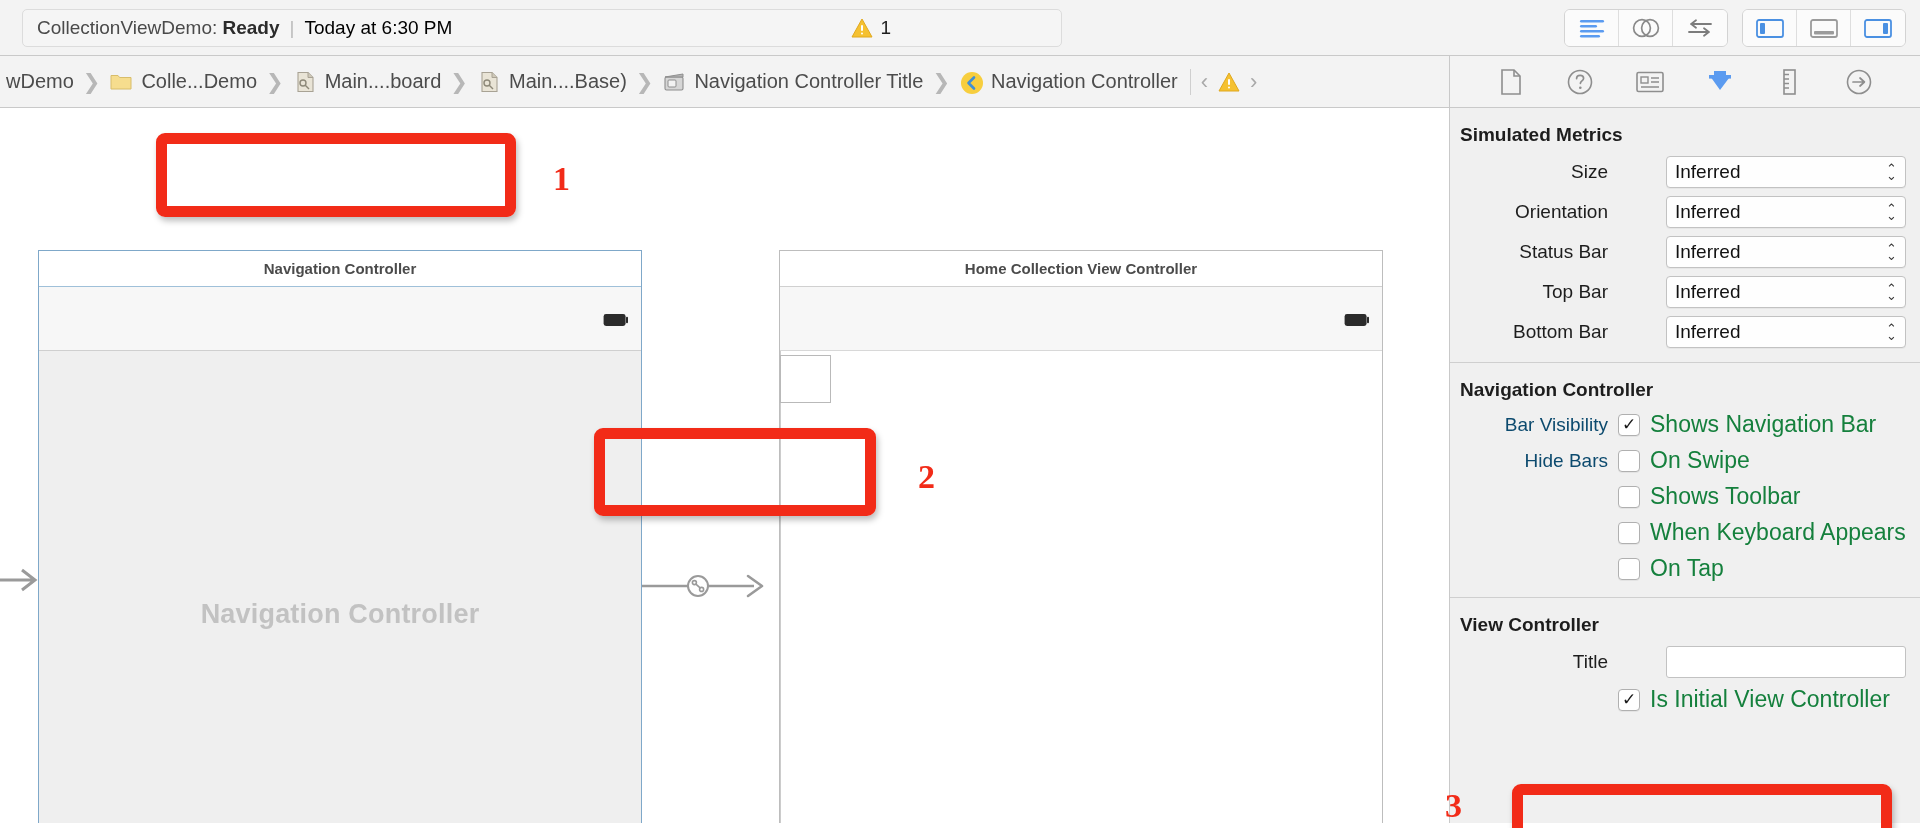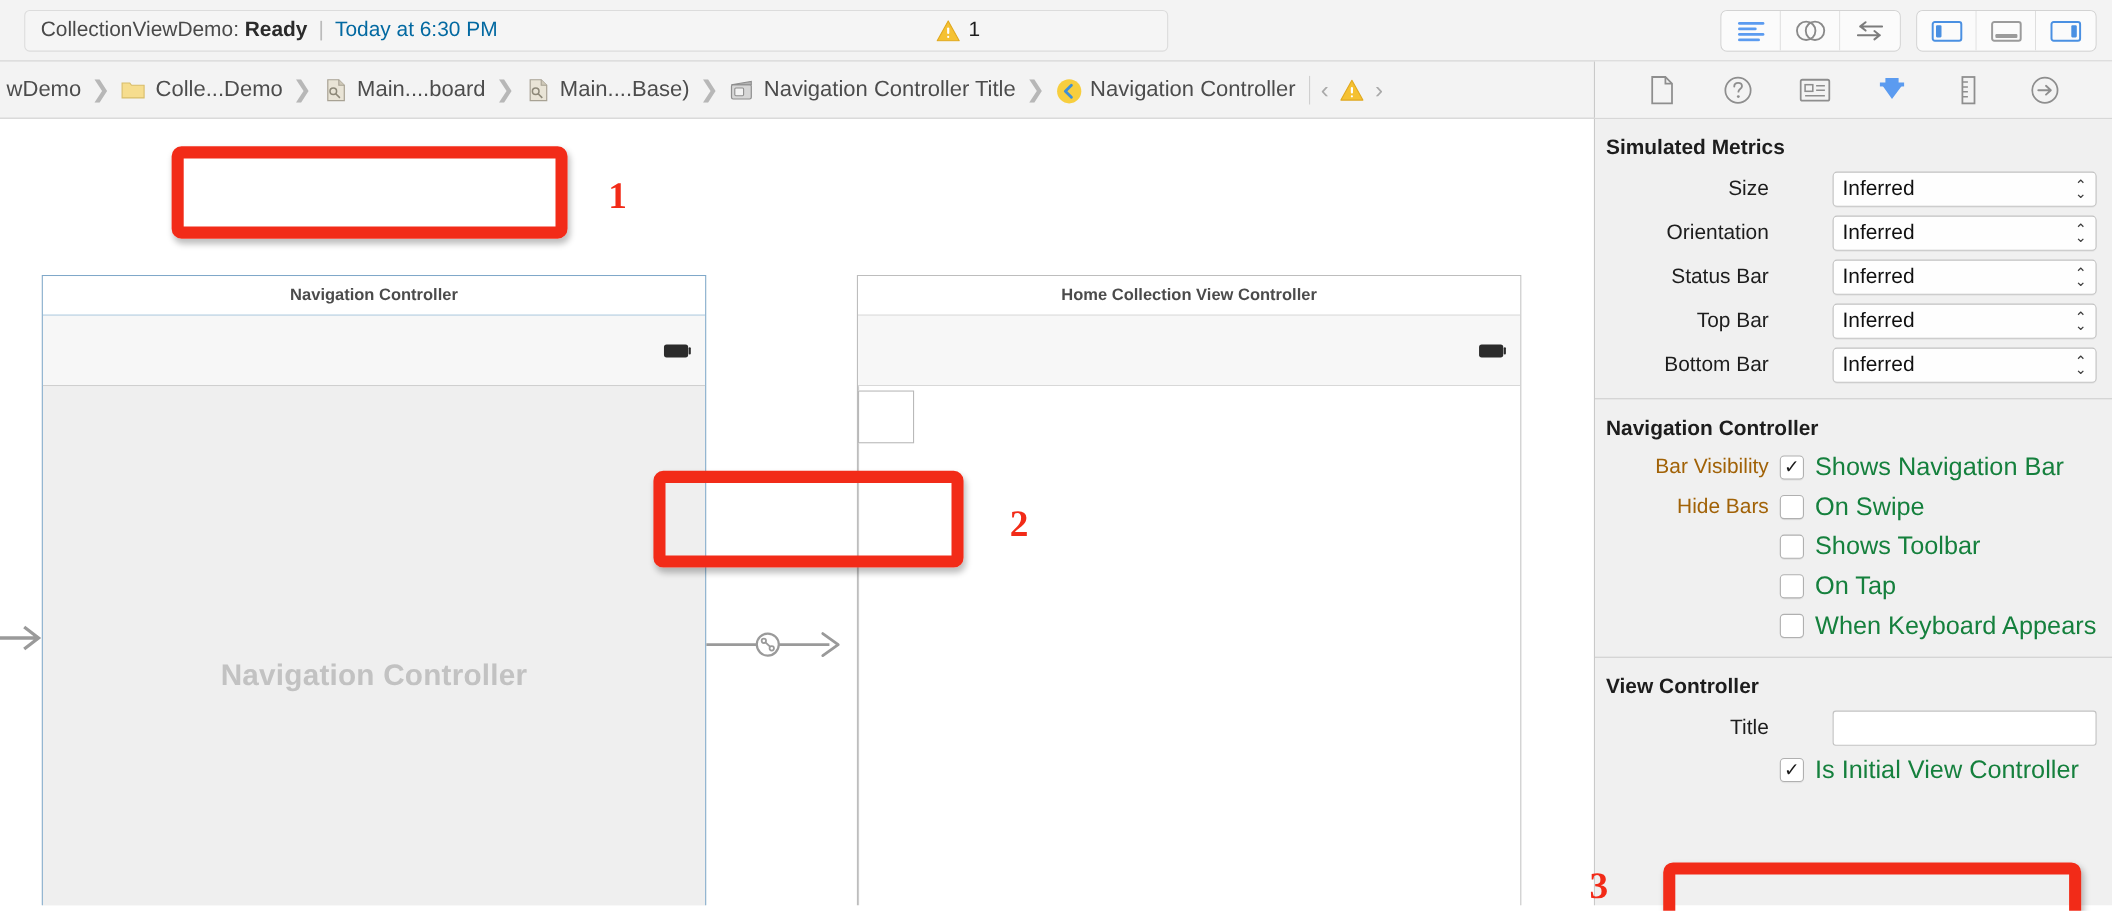--- a/index.html
+++ b/index.html
@@ -28,21 +28,21 @@
     background: #f5f5f5;
     border: 1px solid #dcdcdc;
     border-radius: 5px;
     display: flex; align-items: center;
     padding: 0 14px;
     position: relative;
   }
   .status-text { font-size: 19px; color: #4a4a4a; white-space: nowrap; }
   .status-text b { color: #2b2b2b; font-weight: bold; }
   .status-sep { color: #bbbbbb; margin: 0 10px; font-size: 19px; }
-  .status-date { font-size: 19px; color: #0369a1; }
+  .status-date { font-size: 19px; color: #000000; }
   .issue-chip {
     position: absolute; right: 170px; top: 50%; transform: translateY(-50%);
     display: flex; align-items: center; gap: 7px;
   }
   .issue-count { font-size: 19px; color: #1d1d1d; }
 
   .warn-tri { width: 22px; height: 20px; position: relative; display: inline-block; }
   .warn-tri svg { display: block; }
 
   .toolbar-right { margin-left: auto; display: flex; align-items: center; gap: 14px; }
@@ -208,21 +208,21 @@
   .stepper {
     position: absolute; right: 8px; top: 50%; transform: translateY(-50%);
     display: flex; flex-direction: column; align-items: center; line-height: 7px;
     color: #3a3a3a;
   }
   .stepper span { font-size: 13px; }
 
   .check-row { display: flex; align-items: center; margin-bottom: 9px; }
   .check-label-left {
     width: 168px; min-width: 168px; text-align: right;
-    padding-right: 10px; font-size: 19px; color: #a16207; padding-left: 39px;
+    padding-right: 10px; font-size: 19px; color: #0c4a6e; padding-left: 39px;
   }
   .checkbox {
     width: 22px; height: 22px; min-width: 22px;
     border: 1px solid #b0b0b0; border-radius: 4px;
     background: #ffffff;
     display: flex; align-items: center; justify-content: center;
     margin-right: 10px;
     box-shadow: 0 1px 0 rgba(0,0,0,0.05);
   }
   .checkbox.checked::after {
@@ -560,27 +560,27 @@
 
         <div class="check-row">
           <span class="check-label-left"></span>
           <span class="checkbox"></span>
           <span class="check-text">Shows Toolbar</span>
         </div>
 
         <div class="check-row">
           <span class="check-label-left"></span>
           <span class="checkbox"></span>
-          <span class="check-text">On Tap</span>
+          <span class="check-text">When Keyboard Appears</span>
         </div>
 
         <div class="check-row">
           <span class="check-label-left"></span>
           <span class="checkbox"></span>
-          <span class="check-text">When Keyboard Appears</span>
+          <span class="check-text">On Tap</span>
         </div>
 
       </div>
 
       <div class="insp-sep"></div>
 
       <div class="insp-section">
         <div class="insp-title">View Controller</div>
 
         <div class="insp-row">

